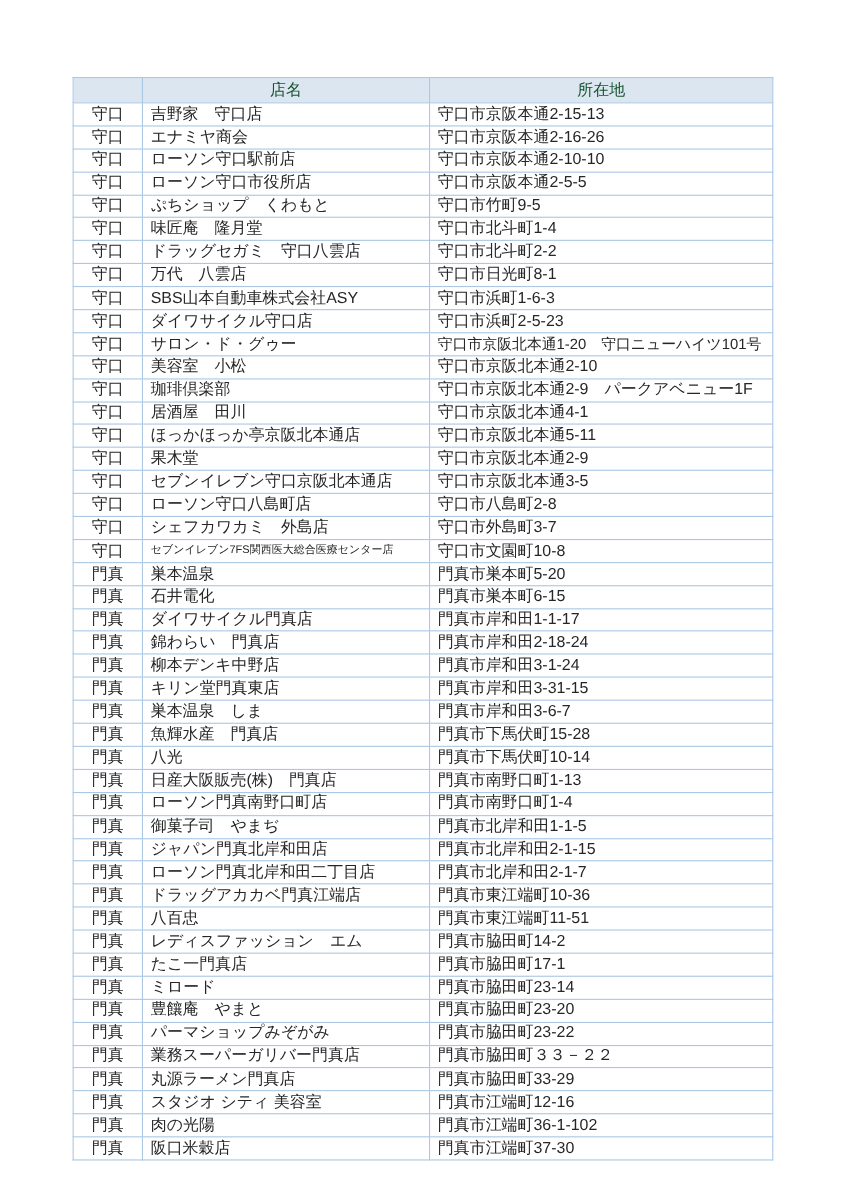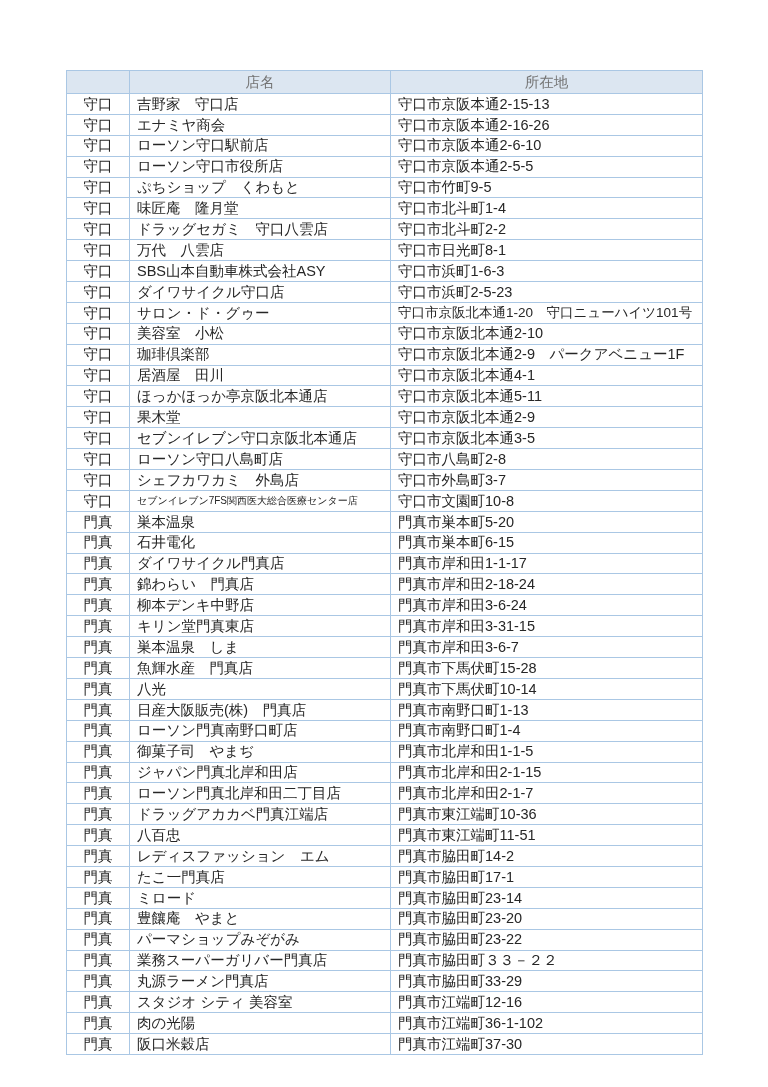--- a/index.html
+++ b/index.html
@@ -35,21 +35,21 @@
     vertical-align:middle;
     padding:0;
     line-height:1;
   }
   th{
     background:var(--header-bg);
     font-weight:normal;
     font-size:14.5px;
     height:23px;
     text-align:center;
-    color:#737373;
+    color:#14532d;
   }
   td{
     height:20.9px;
     font-size:14.5px;
     background:#ffffff;
   }
   td.col-area{text-align:center;margin-top:12px;}
   td.col-name,td.col-addr{text-align:left;padding-left:7px;padding-right:2px;}
 </style>
 </head>
@@ -76,21 +76,21 @@
     <td class="col-addr fit">守口市京阪本通2-15-13</td>
   </tr>
         <tr>
     <td class="col-area">守口</td>
     <td class="col-name fit">エナミヤ商会</td>
     <td class="col-addr fit">守口市京阪本通2-16-26</td>
   </tr>
         <tr>
     <td class="col-area">守口</td>
     <td class="col-name fit">ローソン守口駅前店</td>
-    <td class="col-addr fit">守口市京阪本通2-6-10</td>
+    <td class="col-addr fit">守口市京阪本通2-10-10</td>
   </tr>
         <tr>
     <td class="col-area">守口</td>
     <td class="col-name fit">ローソン守口市役所店</td>
     <td class="col-addr fit">守口市京阪本通2-5-5</td>
   </tr>
         <tr>
     <td class="col-area">守口</td>
     <td class="col-name fit">ぷちショップ　くわもと</td>
     <td class="col-addr fit">守口市竹町9-5</td>
@@ -186,21 +186,21 @@
     <td class="col-addr fit">門真市岸和田1-1-17</td>
   </tr>
         <tr>
     <td class="col-area">門真</td>
     <td class="col-name fit">錦わらい　門真店</td>
     <td class="col-addr fit">門真市岸和田2-18-24</td>
   </tr>
         <tr>
     <td class="col-area">門真</td>
     <td class="col-name fit">柳本デンキ中野店</td>
-    <td class="col-addr fit">門真市岸和田3-6-24</td>
+    <td class="col-addr fit">門真市岸和田3-1-24</td>
   </tr>
         <tr>
     <td class="col-area">門真</td>
     <td class="col-name fit">キリン堂門真東店</td>
     <td class="col-addr fit">門真市岸和田3-31-15</td>
   </tr>
         <tr>
     <td class="col-area">門真</td>
     <td class="col-name fit">巣本温泉　しま</td>
     <td class="col-addr fit">門真市岸和田3-6-7</td>

